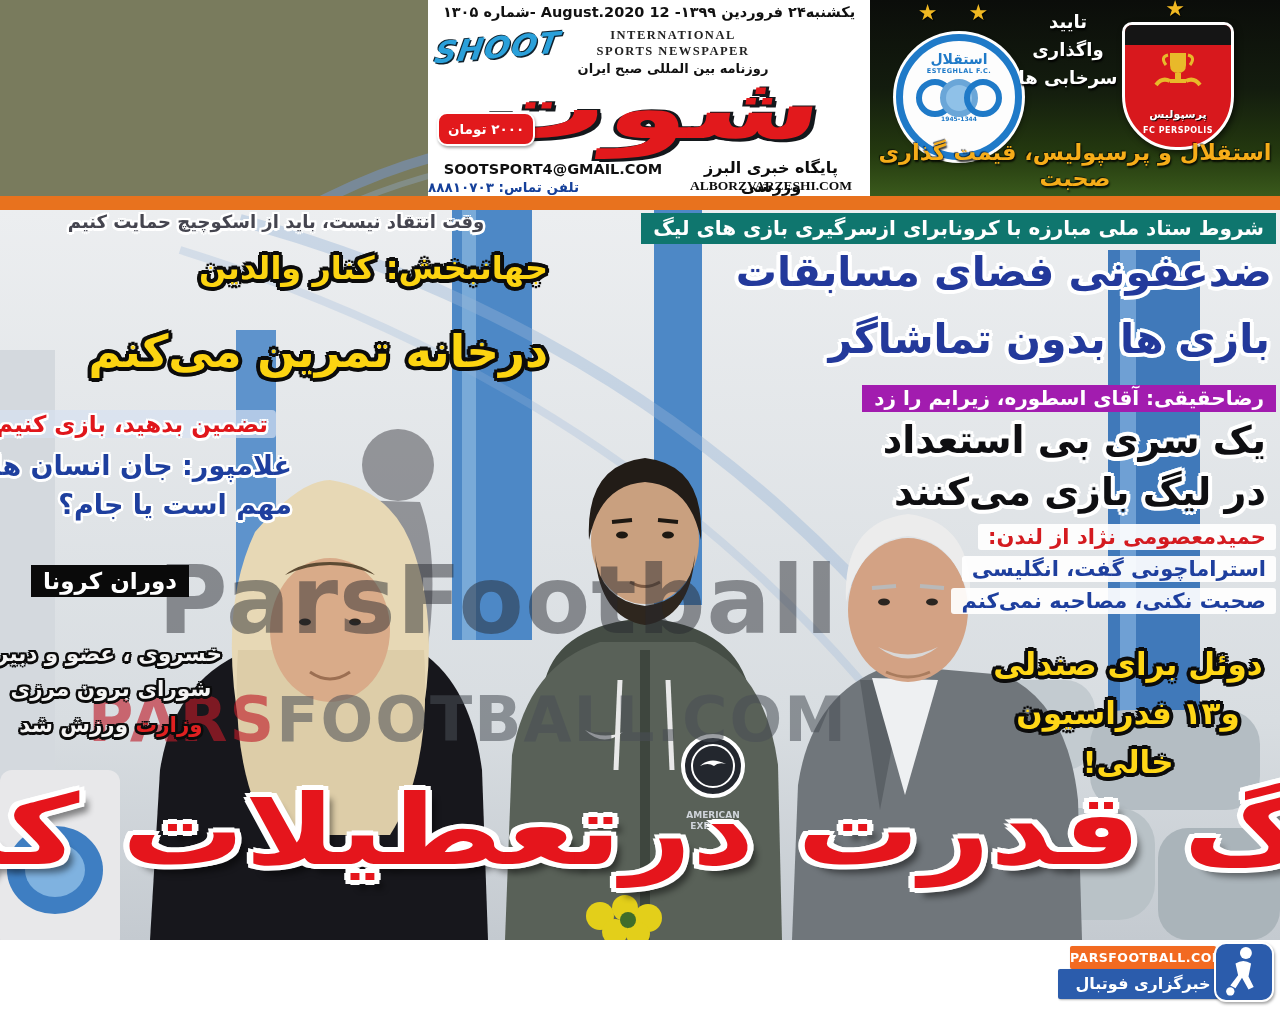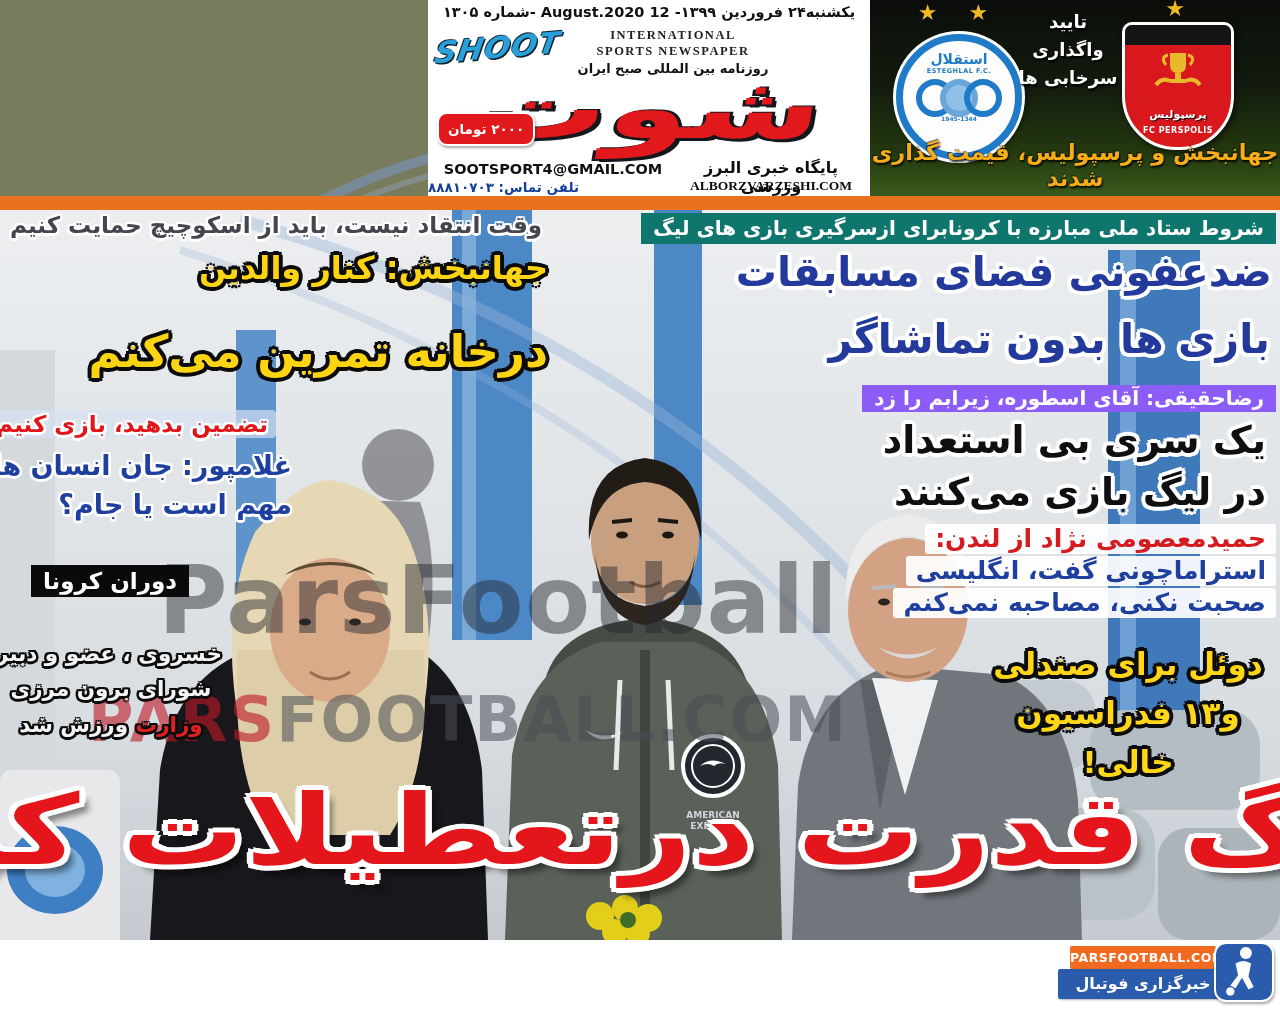--- a/index.html
+++ b/index.html
@@ -89,21 +89,21 @@
       -4px 0 0 #fff,4px 0 0 #fff,0 -4px 0 #fff,0 4px 0 #fff;}
   .ob{text-shadow:-2px -2px 0 #0c0c0c,2px -2px 0 #0c0c0c,-2px 2px 0 #0c0c0c,2px 2px 0 #0c0c0c,
       -2.5px 0 0 #0c0c0c,2.5px 0 0 #0c0c0c,0 -2.5px 0 #0c0c0c,0 2.5px 0 #0c0c0c;}
   .ob3{text-shadow:-3px -3px 0 #0c0c0c,3px -3px 0 #0c0c0c,-3px 3px 0 #0c0c0c,3px 3px 0 #0c0c0c,
       -4px 0 0 #0c0c0c,4px 0 0 #0c0c0c,0 -4px 0 #0c0c0c,0 4px 0 #0c0c0c;}
   .main-ow{text-shadow:-4px -4px 0 #fff,4px -4px 0 #fff,-4px 4px 0 #fff,4px 4px 0 #fff,
       -5px 0 0 #fff,5px 0 0 #fff,0 -5px 0 #fff,0 5px 0 #fff,7px 9px 6px rgba(0,0,0,.45);}
 
   
   .ovl{z-index:3;direction:rtl;line-height:1.05;white-space:nowrap;}
-  .lc-kicker{left:0;top:213px;width:552px;text-align:center;font-size:23px;font-weight:900;color:#45454f;}
+  .lc-kicker{left:0;top:213px;width:552px;text-align:center;font-size:18px;font-weight:900;color:#45454f;}
   .lc-h1a{left:0;top:252px;width:548px;text-align:right;padding-right:10px;font-size:32px;
      font-weight:900;color:#fcd411;}
   .lc-h1b{left:0;top:328px;width:548px;text-align:right;padding-right:124px;font-size:45px;
      font-weight:900;color:#fcd411;}
   .lc-strip{left:2px;top:412px;width:274px;text-align:center;font-size:23px;font-weight:900;color:#e0161b;}
   .lc-strip .bgchip{background:rgba(215,226,242,.68);border-radius:4px;padding:1px 8px;}
   .lc-h2a{left:0;top:452px;width:292px;text-align:right;padding-right:10px;font-size:27px;
      font-weight:900;color:#1e3f9e;}
   .lc-h2b{left:0;top:491px;width:292px;text-align:right;padding-right:10px;font-size:27px;
      font-weight:900;color:#1e3f9e;}
@@ -112,25 +112,25 @@
      padding:4px 12px;margin-bottom:3px;}
   .lc-sub{left:0;top:636px;width:222px;text-align:center;font-size:21.5px;font-weight:900;
      color:#f4f4f4;line-height:1.65;}
   .lc-sub .red{color:#e02020;}
 
   
   .rc-strip1{right:4px;top:213px;background:#0f766e;color:#fff;font-size:20px;font-weight:900;
      padding:5px 12px;}
   .rc-h1a{right:8px;top:251px;font-size:41px;font-weight:900;color:#23399b;}
   .rc-h1b{right:10px;top:318px;font-size:41px;font-weight:900;color:#23399b;}
-  .rc-strip2{right:4px;top:385px;background:#8b5cf6;color:#fff;font-size:20px;font-weight:900;
+  .rc-strip2{right:4px;top:385px;background:#a21caf;color:#fff;font-size:20px;font-weight:900;
      padding:3px 12px;}
   .rc-h2a{right:14px;top:421px;font-size:38px;font-weight:900;color:#0f0f12;}
   .rc-h2b{right:14px;top:473px;font-size:38px;font-weight:900;color:#0f0f12;}
-  .rc-chip{background:rgba(255,255,255,.92);border-radius:3px;padding:2px 10px;font-size:25px;
+  .rc-chip{background:rgba(255,255,255,.92);border-radius:3px;padding:2px 10px;font-size:21px;
      font-weight:900;}
   .rc-strip3{right:4px;top:524px;color:#d41b20;}
   .rc-h3a{right:4px;top:556px;color:#1e3f9e;}
   .rc-h3b{right:4px;top:588px;color:#1e3f9e;}
   .rc-h4{left:980px;top:640px;width:296px;text-align:center;font-size:31px;font-weight:900;
      color:#ffd717;line-height:1.58;white-space:normal;}
 
   
   .main-head{left:0;top:768px;width:1280px;text-align:center;font-size:97px;font-weight:900;
      color:#e5151c;direction:rtl;white-space:nowrap;z-index:4;line-height:1.3;
@@ -191,21 +191,21 @@
       <svg class="per-trophy" width="56" height="46" viewBox="0 0 56 46">
         <path d="M20,4 h16 v12 q0,8 -8,8 q-8,0 -8,-8 Z" fill="#e8b92a"></path>
         <path d="M18,6 q-8,2 -2,10 M38,6 q8,2 2,10" stroke="#e8b92a" stroke-width="3" fill="none"></path>
         <rect x="25" y="24" width="6" height="6" fill="#e8b92a"></rect>
         <rect x="20" y="30" width="16" height="4" fill="#e8b92a"></rect>
         <path d="M6,36 q6,-8 14,-4 M50,36 q-6,-8 -14,-4" stroke="#e8b92a" stroke-width="4" fill="none"></path>
       </svg>
       <span class="per-name-fa">پرسپولیس</span>
       <span class="per-name-en">FC PERSPOLIS</span>
     </div>
-    <div class="abs tr-headline">جهانبخش و پرسپولیس، قیمت گذاری شدند</div>
+    <div class="abs tr-headline">استقلال و پرسپولیس، قیمت گذاری صحبت</div>
   </div>
 
   <div class="abs" id="orange-bar"></div>
 
   <svg class="abs" id="photo" viewBox="0 0 1280 730">
     <defs>
       <linearGradient id="wall" x1="0" y1="0" x2="0" y2="1">
         <stop offset="0" stop-color="#eceef0"></stop>
           <stop offset="0.7" stop-color="#d8dde1"></stop>
         <stop offset="1" stop-color="#c4cad0"></stop>

